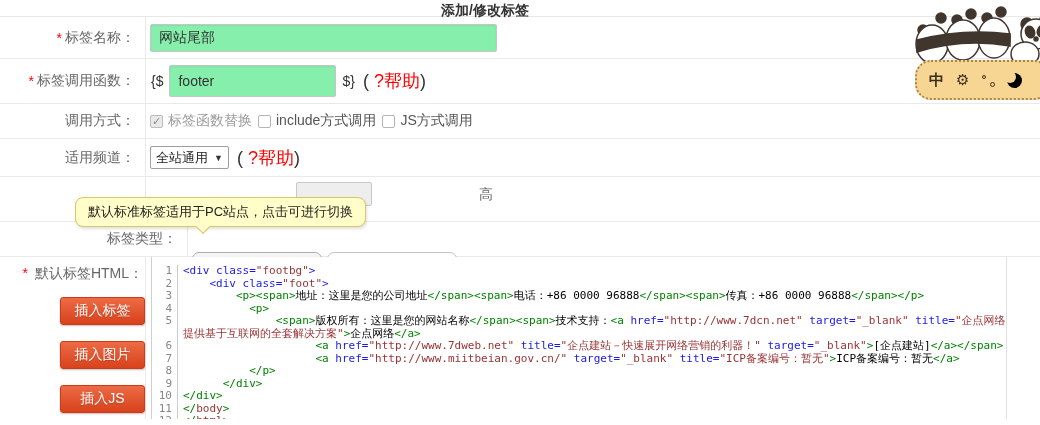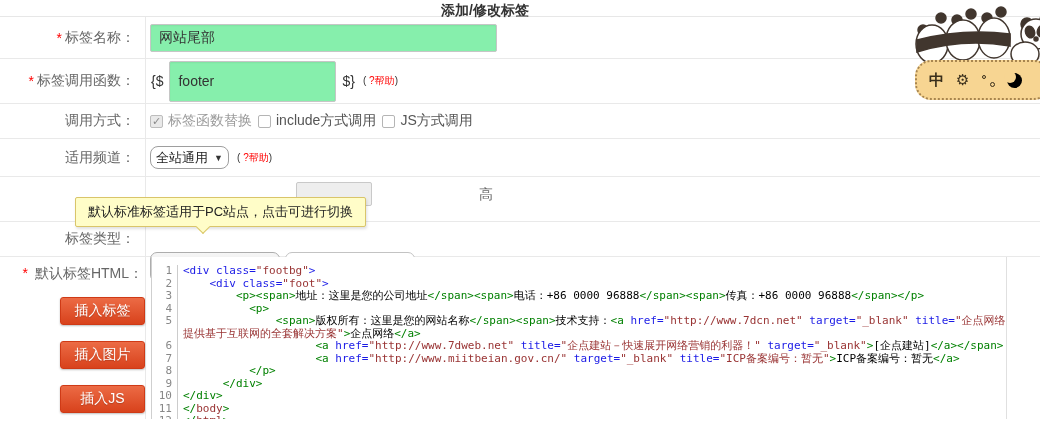--- a/index.html
+++ b/index.html
@@ -24,65 +24,65 @@
     padding-right:10px; font-size:14px; color:#666;
   }
   .ccell { flex:1 1 auto; display:flex; align-items:center; position:relative; }
   .req { color:#ff0000; margin-right:3px; font-size:14px; }
 
   .r1 { height:42px; }
   .r2 { height:45px; }
   .r3 { height:35px; }
   .r4 { height:38px;text-align:center; }
   .r5 { height:45px; }
-  .r6 { height:35px; }
+  .r6 { height:35px;padding-left:42px; }
   .r7 { height:162px; border-bottom:none; }
 
   .txt-input {
     border:1px solid #c6c6c6; border-radius:2px; background:#86efac;
     font-size:14px; color:#333; padding:0 8px;
     box-shadow:inset 0 1px 2px rgba(0,0,0,.06);
     font-family:"Liberation Sans","DejaVu Sans",sans-serif;
   }
   .in-name { width:347px; height:28px; margin-left:4px; }
-  .in-func { width:167px; height:41px; margin:0 6px; }
+  .in-func { width:167px; height:32px; margin:0 6px; }
   .brace { font-size:14px; color:#333; }
-  .help { font-size:10px; color:#333; margin-left:8px; white-space:nowrap; }
+  .help { font-size:18px; color:#333; margin-left:8px; white-space:nowrap; }
   .help .hl { color:#ff0000; cursor:pointer; }
 
   
   .cbwrap { display:flex; align-items:center; gap:6px; font-size:14px; color:#555; margin-left:4px; }
   .cb { display:flex; align-items:center; gap:5px; cursor:pointer; }
   .cbbox {
     width:13px; height:13px; border:1px solid #b5b5b5; background:#fff; border-radius:2px;
     font-size:11px; line-height:11px; text-align:center; color:#8a8a8a;
   }
   .cb.dis .cbbox { background:#e9e9e9; border-color:#bdbdbd; }
   .cb.dis { color:#9a9a9a; }
   .cb:not(.dis) { color:#555; }
 
   
   .sel {
-    margin-left:4px; width:79px; height:23px; border:1px solid #9e9e9e; border-radius:8px;
+    margin-left:4px; width:79px; height:23px; border:1px solid #9e9e9e; border-radius:2px;
     background:#fff; display:flex; align-items:center; justify-content:space-between;
     padding:0 5px; font-size:13px; color:#222; cursor:pointer;
   }
   .sel .chv { font-size:9px; color:#333; }
 
   
   .size-box {
     position:absolute; left:150px; top:5px; width:76px; height:24px;
     border:1px solid #c9c9c9; background:#eee; border-radius:2px;
   }
   .size-h { position:absolute; left:333px; top:9px; font-size:14px; color:#666; }
 
   
   .tooltip {
     position:absolute; left:75px; top:197px; z-index:30; height:30px;
-    background:#fffdc8; border:1px solid #d9c56a; border-radius:2px;
+    background:#fffdc8; border:1px solid #d9c56a; border-radius:8px;
     display:flex; align-items:center; padding:0 12px; font-size:13px; color:#222;
     box-shadow:1px 2px 3px rgba(0,0,0,.12); white-space:nowrap;
   }
   .tooltip .arrow {
     position:absolute; left:122px; bottom:-6px; width:10px; height:10px;
     background:#fffdc8; border-right:1px solid #d9c56a; border-bottom:1px solid #d9c56a;
     transform:rotate(45deg);
   }
 
   

